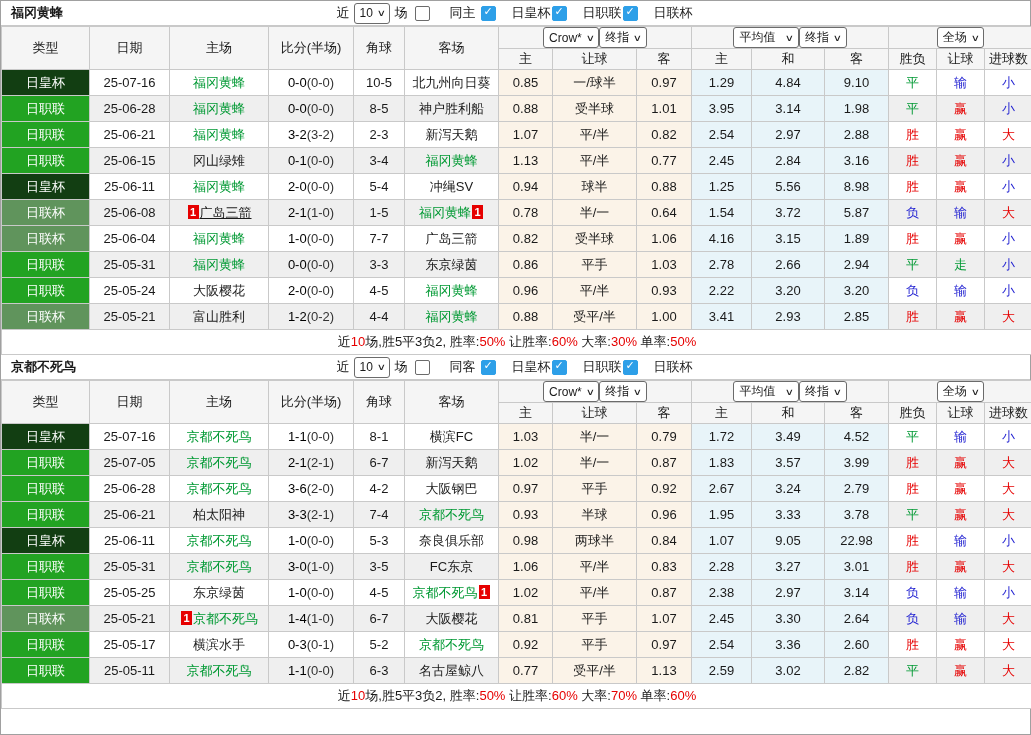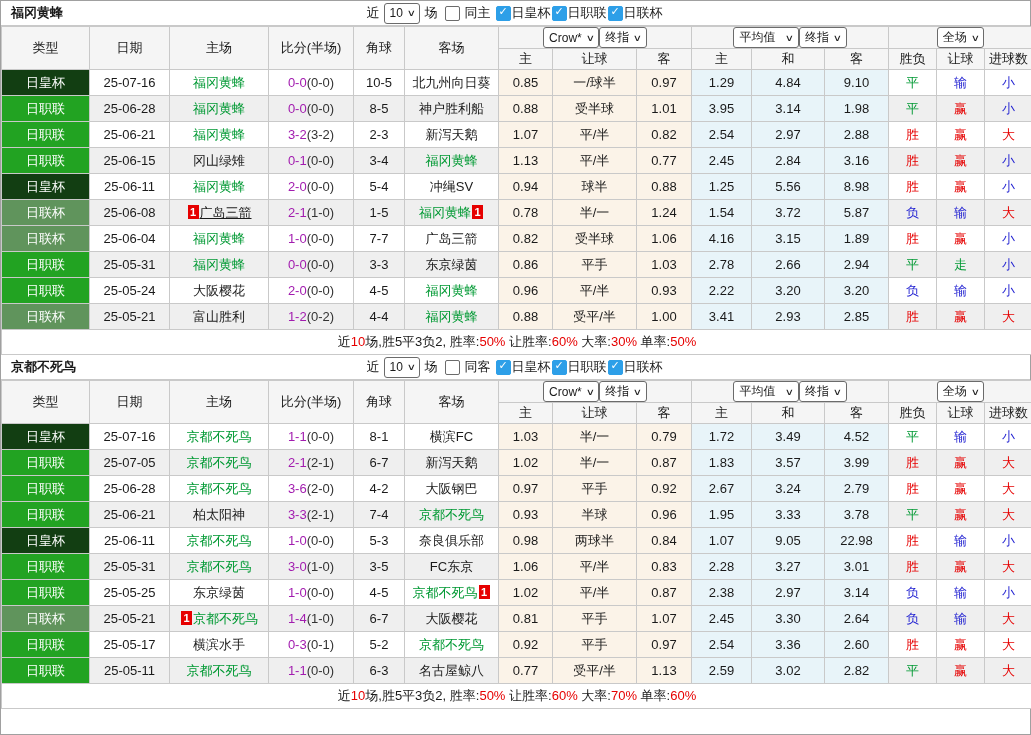--- a/index.html
+++ b/index.html
@@ -22,37 +22,37 @@
   
   .team-row{height:24px;border-bottom:1px solid #c9c9c9;background:#fff;position:relative;display:flex;align-items:center;}
   .team-name{font-weight:bold;padding-left:10px;font-size:13px;}
   .filters{position:absolute;left:0;right:0;display:flex;align-items:center;justify-content:center;gap:4px;font-size:13px;}
   .sel{display:inline-flex;align-items:center;justify-content:space-between;gap:5px;border:1px solid #6b6b6b;border-radius:3px;
        background:#fff;padding:1px 5px;font-size:12px;height:17px;cursor:pointer;white-space:nowrap;}
   .sel .caret{font-size:9px;color:#222;transform:scaleX(1.4);}
   .cb{width:13px;height:13px;border:1px solid #6b6b6b;border-radius:2px;background:#fff;display:inline-block;position:relative;vertical-align:-2px;cursor:pointer;}
   .cb.checked{background:#2D9FE8;border-color:#2D9FE8;}
   .cb.checked::after{content:'✓';position:absolute;color:#fff;font-size:11px;font-weight:bold;left:1px;top:-2px;}
-  .cb-label{margin-right:2px;}
+  .cb-label{margin-right:2px;margin-left:15px;}
 
   
   table{border-collapse:collapse;table-layout:fixed;width:1029px;}
   th,td{border:1px solid #c9c9c9;text-align:center;overflow:hidden;white-space:nowrap;padding:0;}
   thead th{background:#F5F5F5;font-weight:normal;font-size:13px;height:20px;}
   thead tr.h1 th{height:20px;}
   thead th.grp{background:#F5F5F5;}
   tbody td{height:25px;font-size:13px;background:#fff;}
   tr.alt td.c-plain{background:#EFEFEF;}
   td.c-crow{background:#FBF3E8;}
   td.c-avg{background:#E8F4F9;}
   td.match-type{color:#fff;font-size:13px;}
   .team{color:#009933;}
   .opp{color:#1a1a1a;}
   .uline{text-decoration:underline;}
-  .score-main{color:#a21caf;}
+  .score-main{color:#000000;}
   .score-half{color:#333;margin-top:24px;}
   .badge{display:inline-block;background:#E60000;color:#fff;font-size:11px;font-weight:bold;
          width:11px;height:14px;line-height:14px;text-align:center;vertical-align:1px;margin:0 1px;}
   td.summary{height:24px;background:#fff;font-size:13px;}
   .sum-r{color:#E60000;}
   .sum-k{color:#1a1a1a;}
   .hdr-sel-wrap{display:flex;align-items:center;justify-content:center;}
 </style>
 </head>
 <body>
@@ -242,21 +242,21 @@
             </tr>
             <tr class="alt">
               <td class="match-type" style="background: rgb(96, 148, 92);">日联杯</td>
               <td class="c-plain">25-06-08</td>
               <td class="c-plain"><span class="badge">1</span><span class="opp uline">广岛三箭</span></td>
               <td class="c-plain"><span class="score-main">2-1</span><span class="score-half">(1-0)</span></td>
               <td class="c-plain">1-5</td>
               <td class="c-plain"><span class="team">福冈黄蜂</span><span class="badge">1</span></td>
               <td class="c-crow">0.78</td>
               <td class="c-crow">半/一</td>
-              <td class="c-crow">1.24</td>
+              <td class="c-crow">0.64</td>
               <td class="c-avg">1.54</td>
               <td class="c-avg">3.72</td>
               <td class="c-avg">5.87</td>
               <td class="c-plain" style="color: rgb(31, 31, 209);">负</td>
               <td class="c-plain" style="color: rgb(31, 31, 209);">输</td>
               <td class="c-plain" style="color: rgb(230, 0, 0);">大</td>
             </tr>
             <tr>
               <td class="match-type" style="background: rgb(96, 148, 92);">日联杯</td>
               <td class="c-plain">25-06-04</td>

